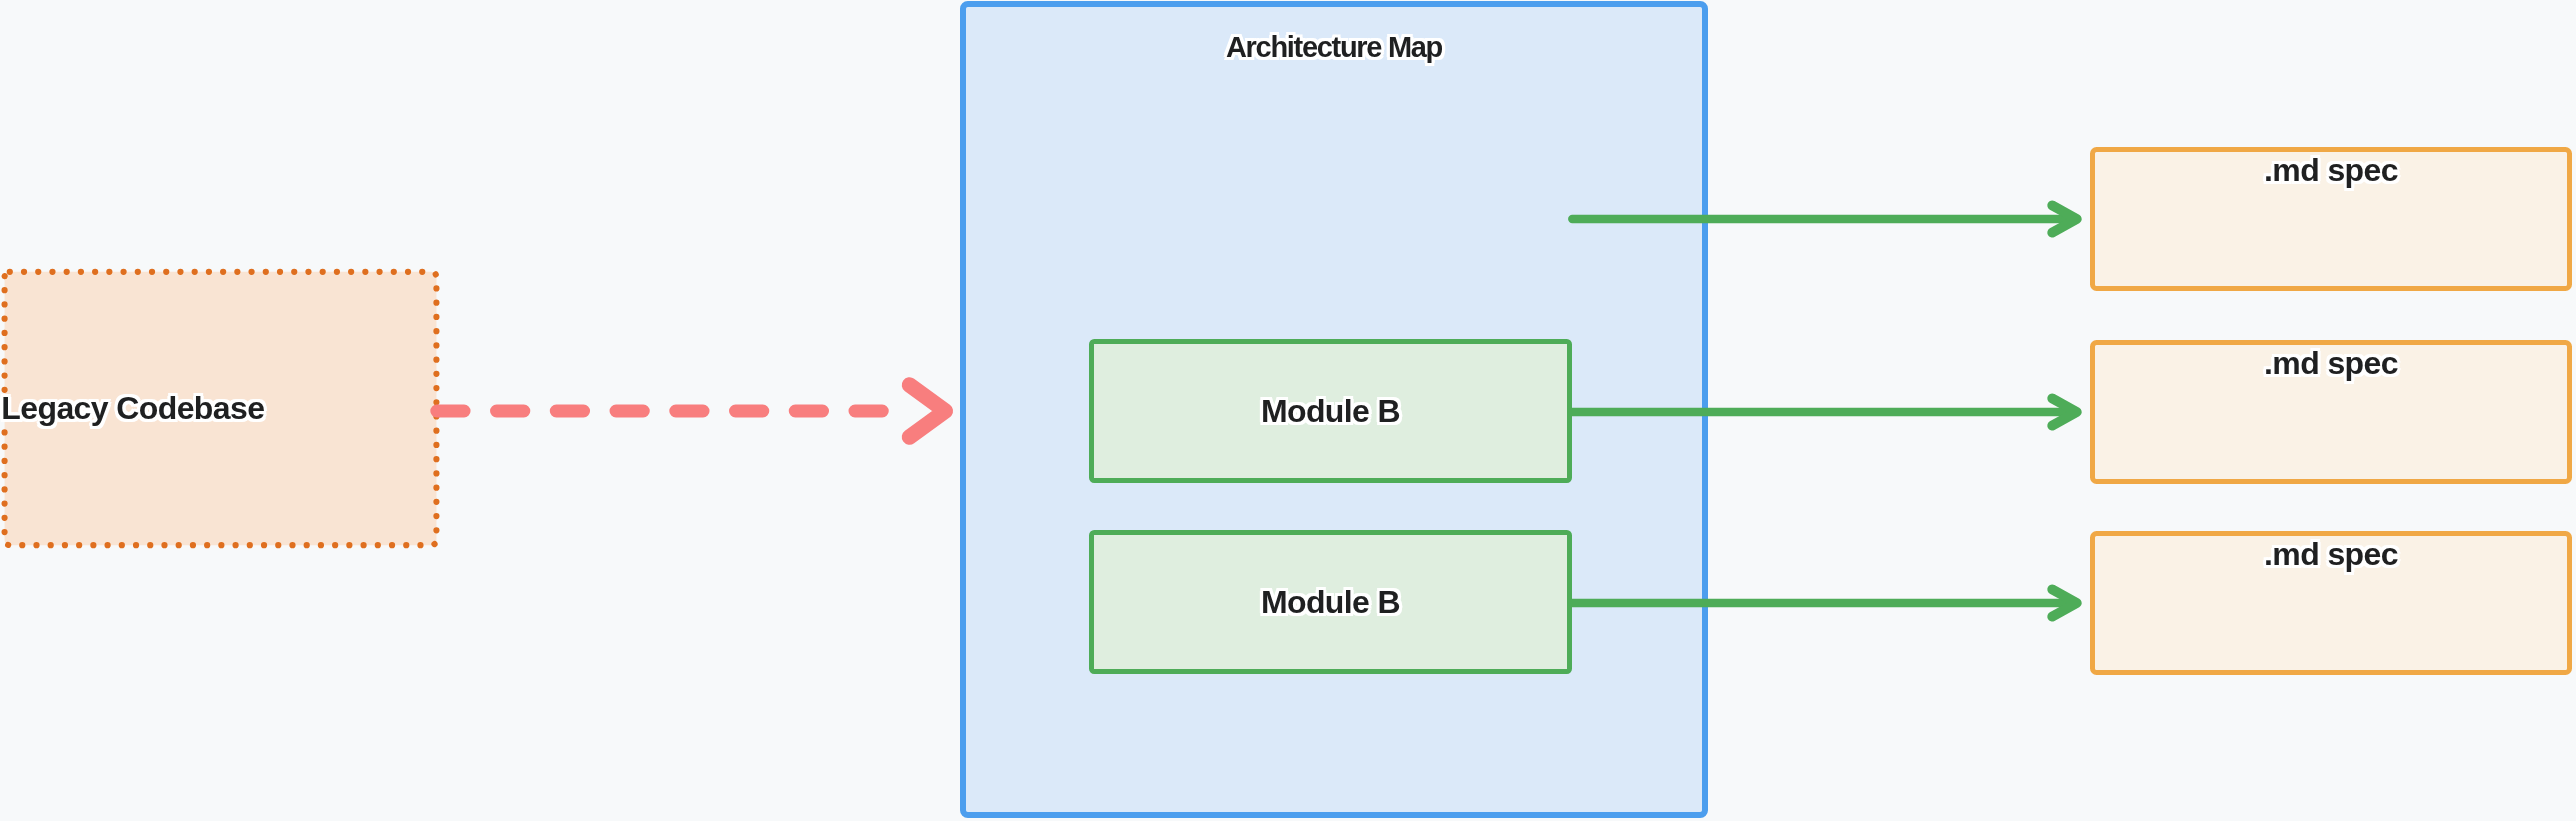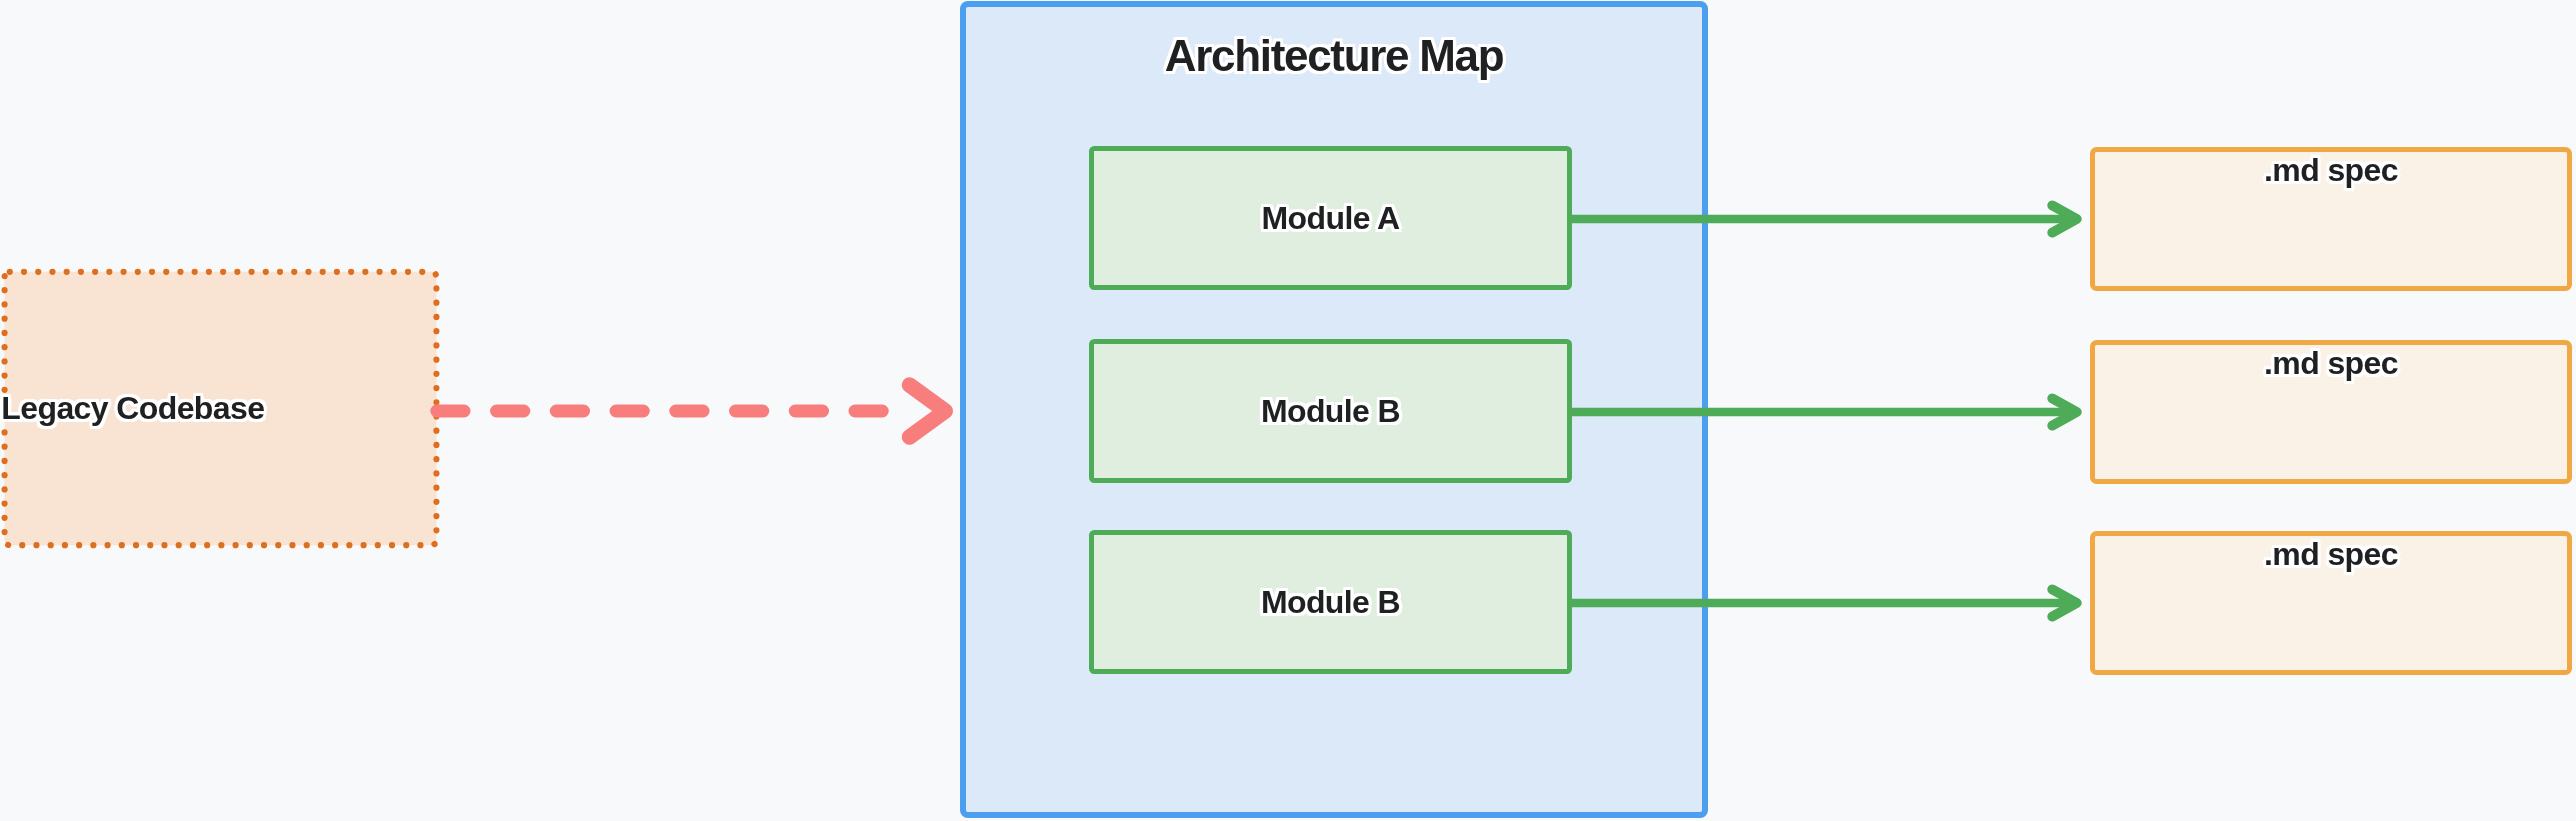--- a/index.html
+++ b/index.html
@@ -39,21 +39,21 @@
 
   
   .map-container{
     position:absolute;left:960px;top:1.3px;width:748px;height:817px;
     background:var(--map-fill);
     border:6.5px solid var(--map-border);
     border-radius:7.8px;box-sizing:border-box;
   }
   .map-title{
     position:absolute;left:0;top:23.4px;width:100%;
-    text-align:center;font-size:44px;letter-spacing:-1.3px;
+    text-align:center;font-size:29px;letter-spacing:-1.3px;
   }
 
   
   .module-node{
     position:absolute;left:123px;width:483px;height:144px;
     background:var(--module-fill);
     border:5.8px solid var(--module-border);
     border-radius:5.2px;box-sizing:border-box;
     display:flex;align-items:center;justify-content:center;
   }
@@ -99,23 +99,20 @@
   </div>
 
   <svg class="arrow red-arrow dashed-arrow-pos" viewBox="0 0 810 104">
     <line x1="12" y1="52" x2="700" y2="52" stroke-width="20" stroke-dasharray="42 50"></line>
     <polyline points="740,12 795,52 740,92" stroke-width="24"></polyline>
   </svg>
 
   <div class="map-container">
     <div class="map-title node-label">Architecture Map</div>
 
-    <div class="module-node module-row-0">
-      <span class="node-label">Module A</span>
-    </div>
     <div class="module-node module-row-1">
       <span class="node-label">Module B</span>
     </div>
     <div class="module-node module-row-2">
       <span class="node-label">Module B</span>
     </div>
   </div>
 
   <svg class="arrow green-arrow green-arrow-0" viewBox="0 0 790 80">
     <line x1="2" y1="40" x2="758" y2="40" stroke-width="13"></line>

